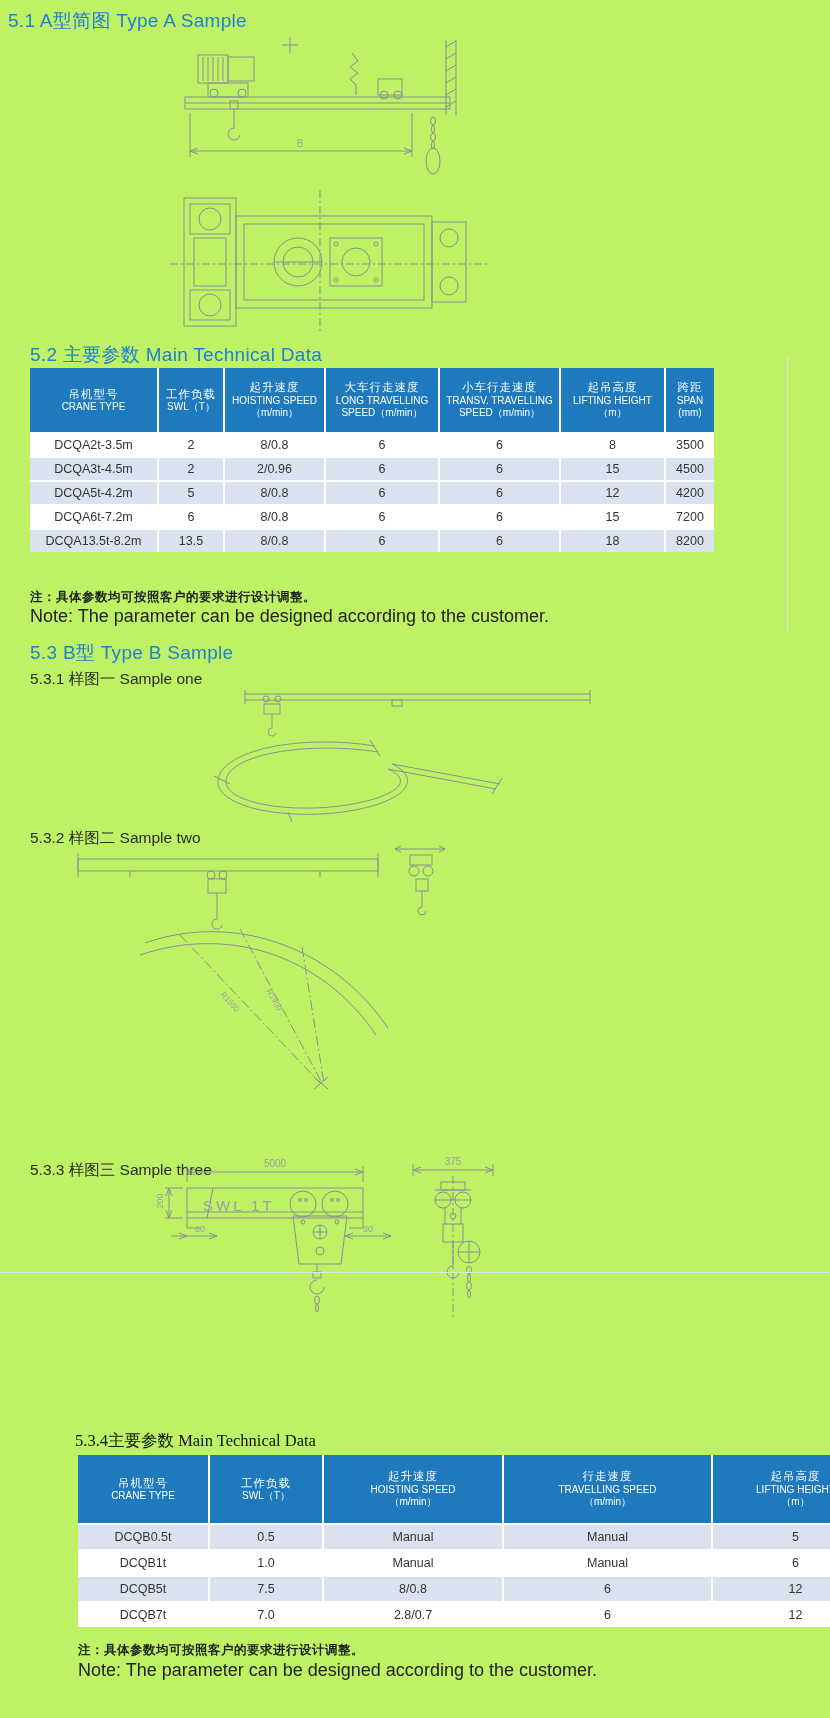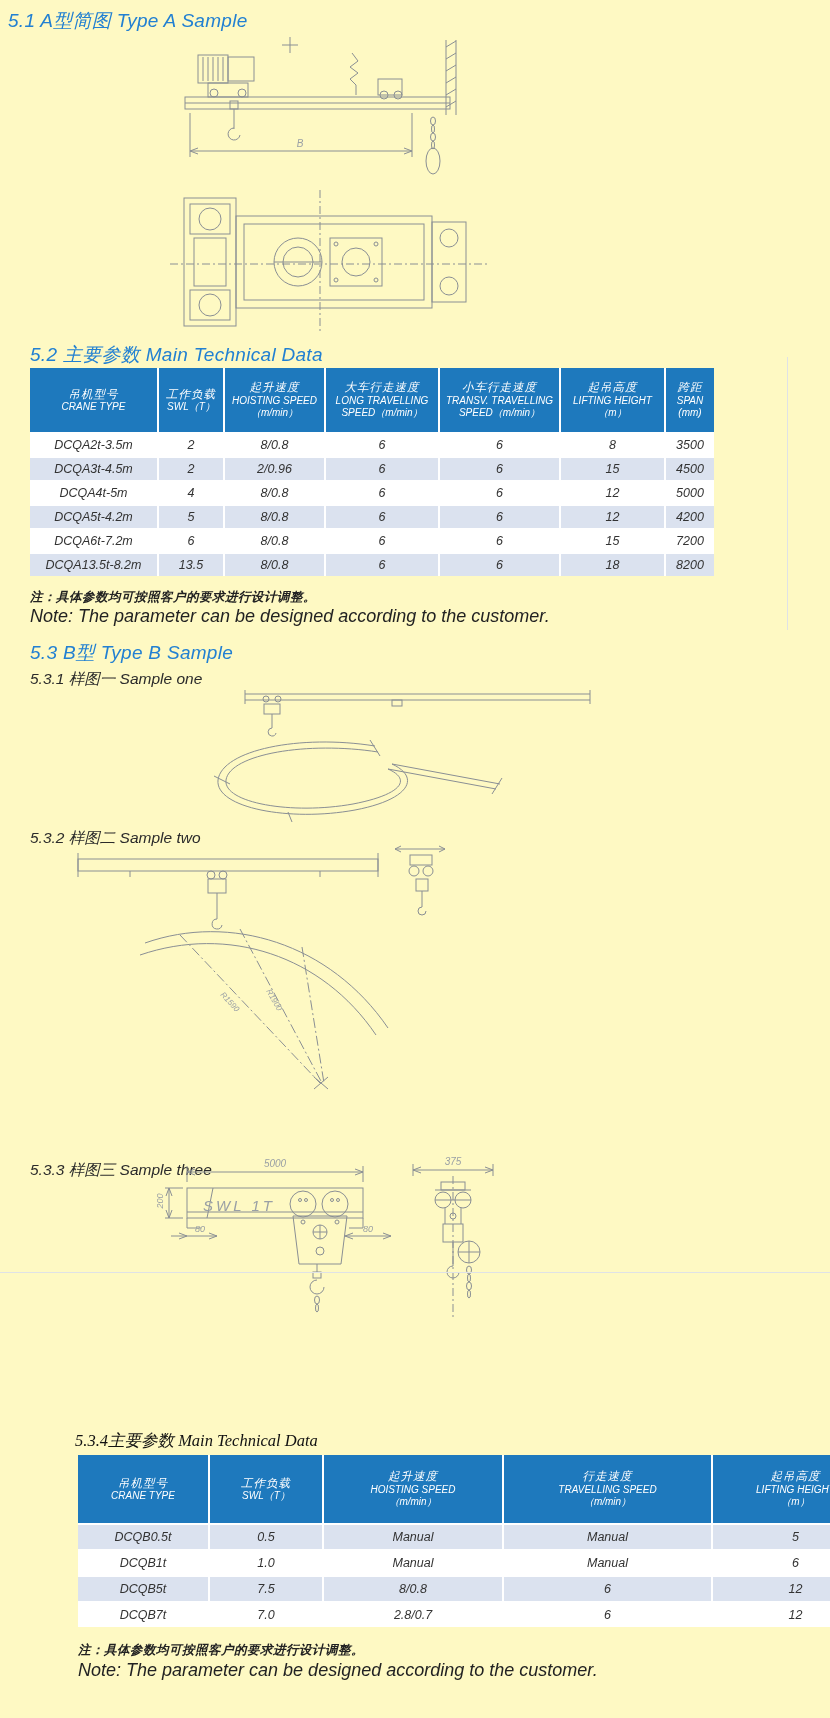--- a/index.html
+++ b/index.html
@@ -1,17 +1,17 @@
 <!DOCTYPE html>
 <html><head>
 <meta charset="utf-8">
 <style>
   html,body{margin:0;padding:0;background:#fff;}
-  #page{position:relative;width:830px;height:1718px;background:#fef9c3;overflow:hidden;
-        font-family:"Liberation Sans",sans-serif;color:#222;font-style:italic;}
+  #page{position:relative;width:830px;height:1718px;background:#bef264;overflow:hidden;
+        font-family:"Liberation Sans",sans-serif;color:#222;}
   .abs{position:absolute;}
   .h-blue{color:#2280d2;font-size:19px;letter-spacing:.3px;}
   .h-sub{color:#2b2b2b;font-size:15.5px;}
   .h-serif{font-family:"Liberation Serif",serif;font-size:16.5px;color:#111;}
   .note-zh{font-size:12.5px;font-weight:600;color:#222;letter-spacing:.5px;}
   .note-en{font-size:18px;color:#222;}
   
   table.spec{border-collapse:collapse;table-layout:fixed;}
   table.spec th{background:#1e79bd;color:#fff;font-weight:400;text-align:center;
     vertical-align:middle;border-right:2px solid #fff;padding:2px 1px;line-height:1.25;}
@@ -185,29 +185,20 @@
         </tr>
         <tr class="alt">
           <td>DCQA3t-4.5m</td>
           <td>2</td>
           <td>2/0.96</td>
           <td>6</td>
           <td>6</td>
           <td>15</td>
           <td>4500</td>
         </tr>
-        <tr>
-          <td>DCQA4t-5m</td>
-          <td>4</td>
-          <td>8/0.8</td>
-          <td>6</td>
-          <td>6</td>
-          <td>12</td>
-          <td>5000</td>
-        </tr>
         <tr class="alt">
           <td>DCQA5t-4.2m</td>
           <td>5</td>
           <td>8/0.8</td>
           <td>6</td>
           <td>6</td>
           <td>12</td>
           <td>4200</td>
         </tr>
         <tr>

